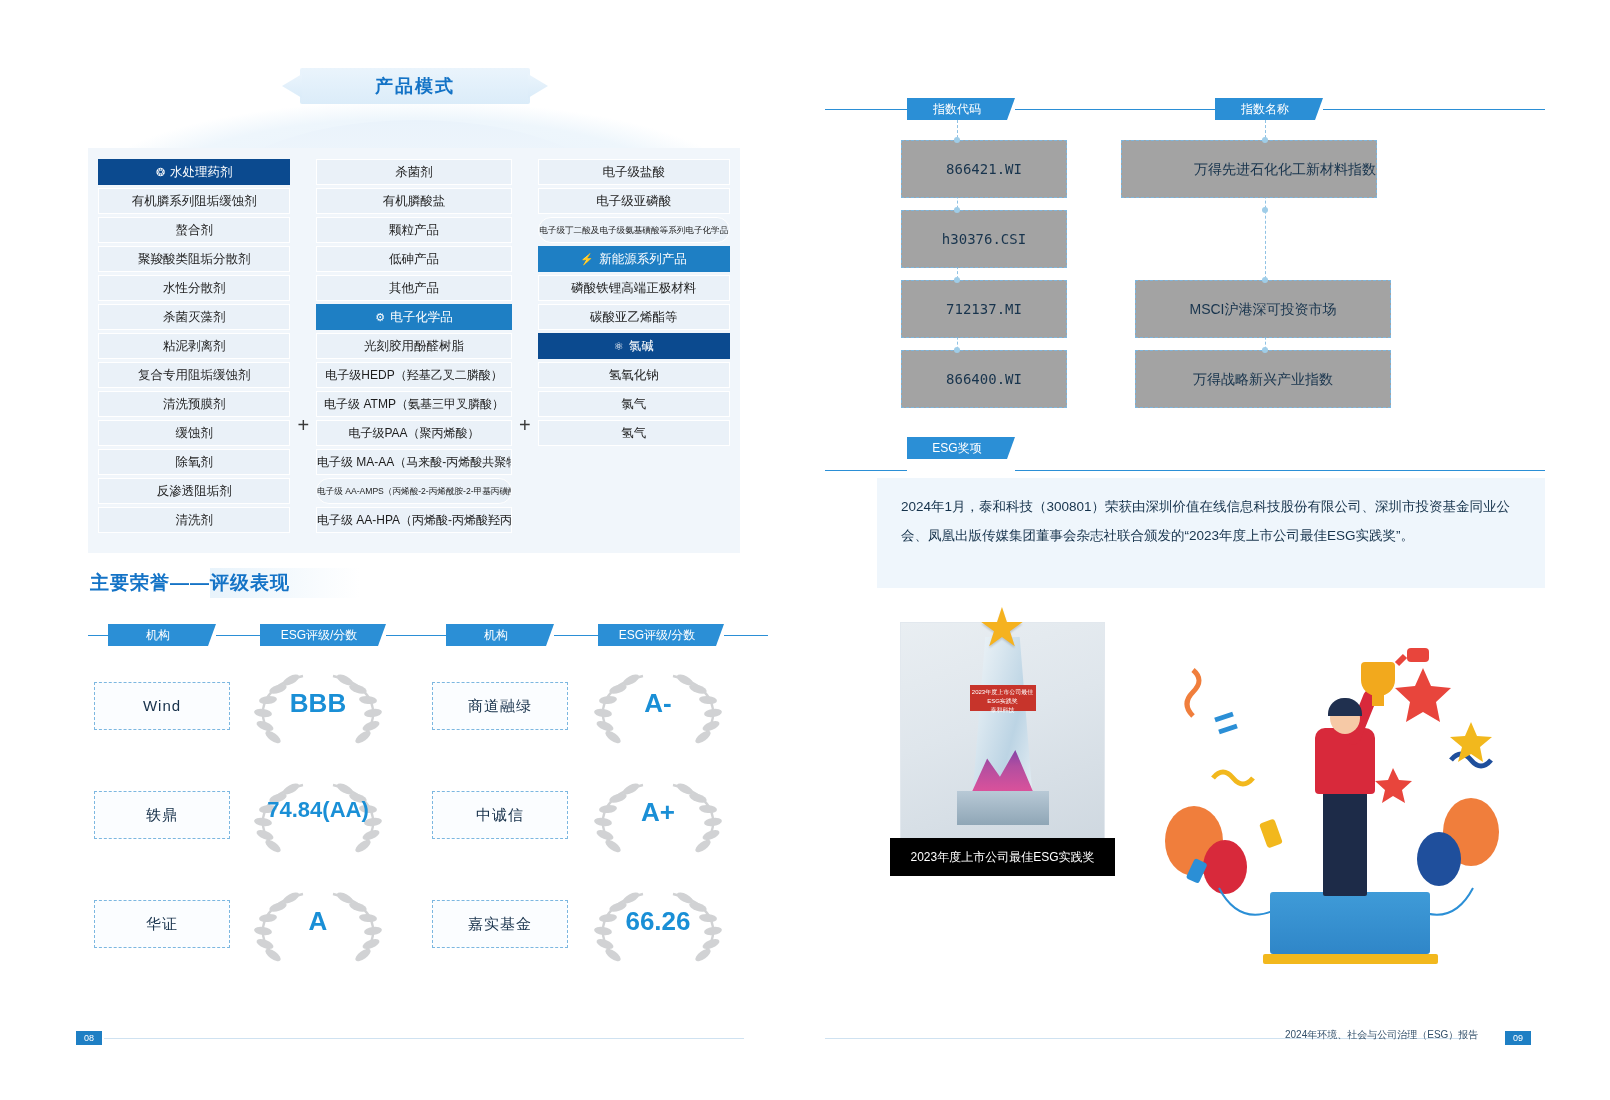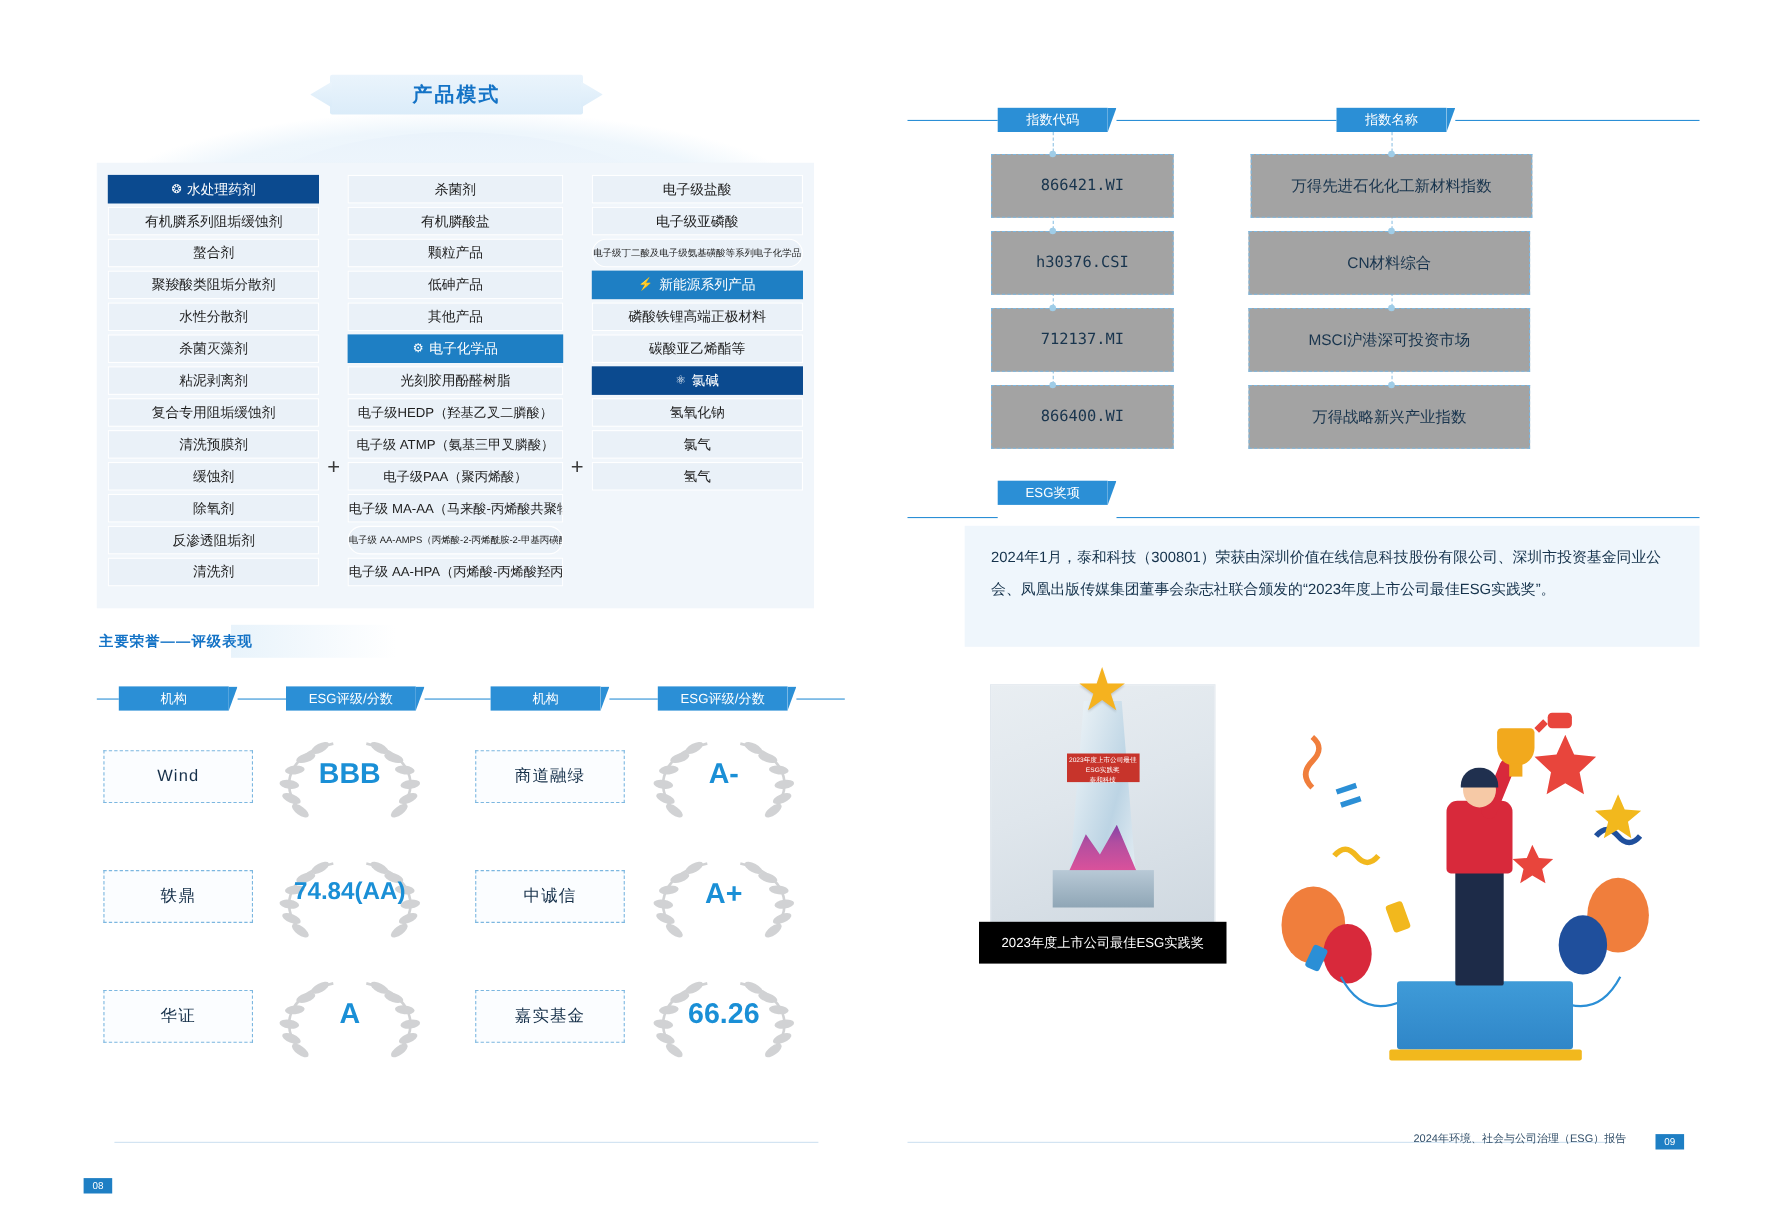--- a/index.html
+++ b/index.html
@@ -88,21 +88,21 @@
   .pm-head.blue2 { background:#1e7fc4; }
   .pm-head .ic { font-size:11px; }
 
   
   .honor-title-wrap { position:absolute; left:90px; top:568px; width:270px; height:34px; }
   .honor-title-bg {
     position:absolute; left:120px; top:0; width:150px; height:30px;
     background:linear-gradient(90deg,#e8f3fb,#ffffff);
   }
   .honor-title {
-    position:absolute; left:0; top:0; font-size:13px; font-weight:bold; color:#1473c6;
+    position:absolute; left:0; top:0; font-size:19px; font-weight:bold; color:#1473c6;
     line-height:30px; letter-spacing:1px;
   }
 
   .rate-grid { position:absolute; left:88px; top:624px; width:680px; height:350px; }
   .tagbar { position:absolute; height:22px; }
   .tag {
     position:relative; height:22px; width:100px;
     background:#2b8fd6; color:#fff; font-size:12px;
     text-align:center; line-height:22px;
   }
@@ -488,46 +488,45 @@
             <ellipse cx="140" cy="51" rx="9" ry="4" transform="rotate(-8 140 51)"></ellipse>
             <ellipse cx="138" cy="64" rx="9" ry="4" transform="rotate(-22 138 64)"></ellipse>
             <ellipse cx="130" cy="75" rx="9" ry="4" transform="rotate(-36 130 75)"></ellipse>
           </g>
         </svg>
         <div class="val">66.26</div>
       </div>
     </div>
 
     <div class="footline" style="left:104px;top:1038px;width:640px;"></div>
-    <div class="pgnum" style="left:76px;top:1071px;">08</div>
+    <div class="pgnum" style="left:76px;top:1031px;">08</div>
 
   </div>
 
   <div class="right-page">
 
     <div class="tagline" style="left:20px;top:109px;width:82px;background:#2b8fd6;"></div>
     <div class="tagbar" style="left:102px;top:98px;">
       <div class="tag">指数代码</div>
     </div>
     <div class="tagline" style="left:210px;top:109px;width:200px;background:#2b8fd6;"></div>
     <div class="tagbar" style="left:410px;top:98px;">
       <div class="tag">指数名称</div>
     </div>
     <div class="tagline" style="left:518px;top:109px;width:222px;background:#2b8fd6;"></div>
 
     <div class="idx-dotline" style="left:152px;top:120px;height:270px;"></div>
     <div class="idx-dotline" style="left:460px;top:120px;height:270px;"></div>
 
     <div class="idx-card code" style="left:96px;top:140px;">866421.WI</div>
-    <div class="idx-card name" style="left:332px;top:140px;">万得先进石化化工新材料指数</div>
+    <div class="idx-card name" style="left:316px;top:140px;text-align:right;">万得先进石化化工新材料指数</div>
     <div class="idx-dot" style="left:149px;top:137px;"></div>
     <div class="idx-dot" style="left:457px;top:137px;"></div>
 
     <div class="idx-card code" style="left:96px;top:210px;">h30376.CSI</div>
-    <div class="idx-card name" style="left:330px;top:210px;">CN材料综合</div>
     <div class="idx-dot" style="left:149px;top:207px;"></div>
     <div class="idx-dot" style="left:457px;top:207px;"></div>
 
     <div class="idx-card code" style="left:96px;top:280px;">712137.MI</div>
     <div class="idx-card name" style="left:330px;top:280px;">MSCI沪港深可投资市场</div>
     <div class="idx-dot" style="left:149px;top:277px;"></div>
     <div class="idx-dot" style="left:457px;top:277px;"></div>
 
     <div class="idx-card code" style="left:96px;top:350px;">866400.WI</div>
     <div class="idx-card name" style="left:330px;top:350px;">万得战略新兴产业指数</div>

